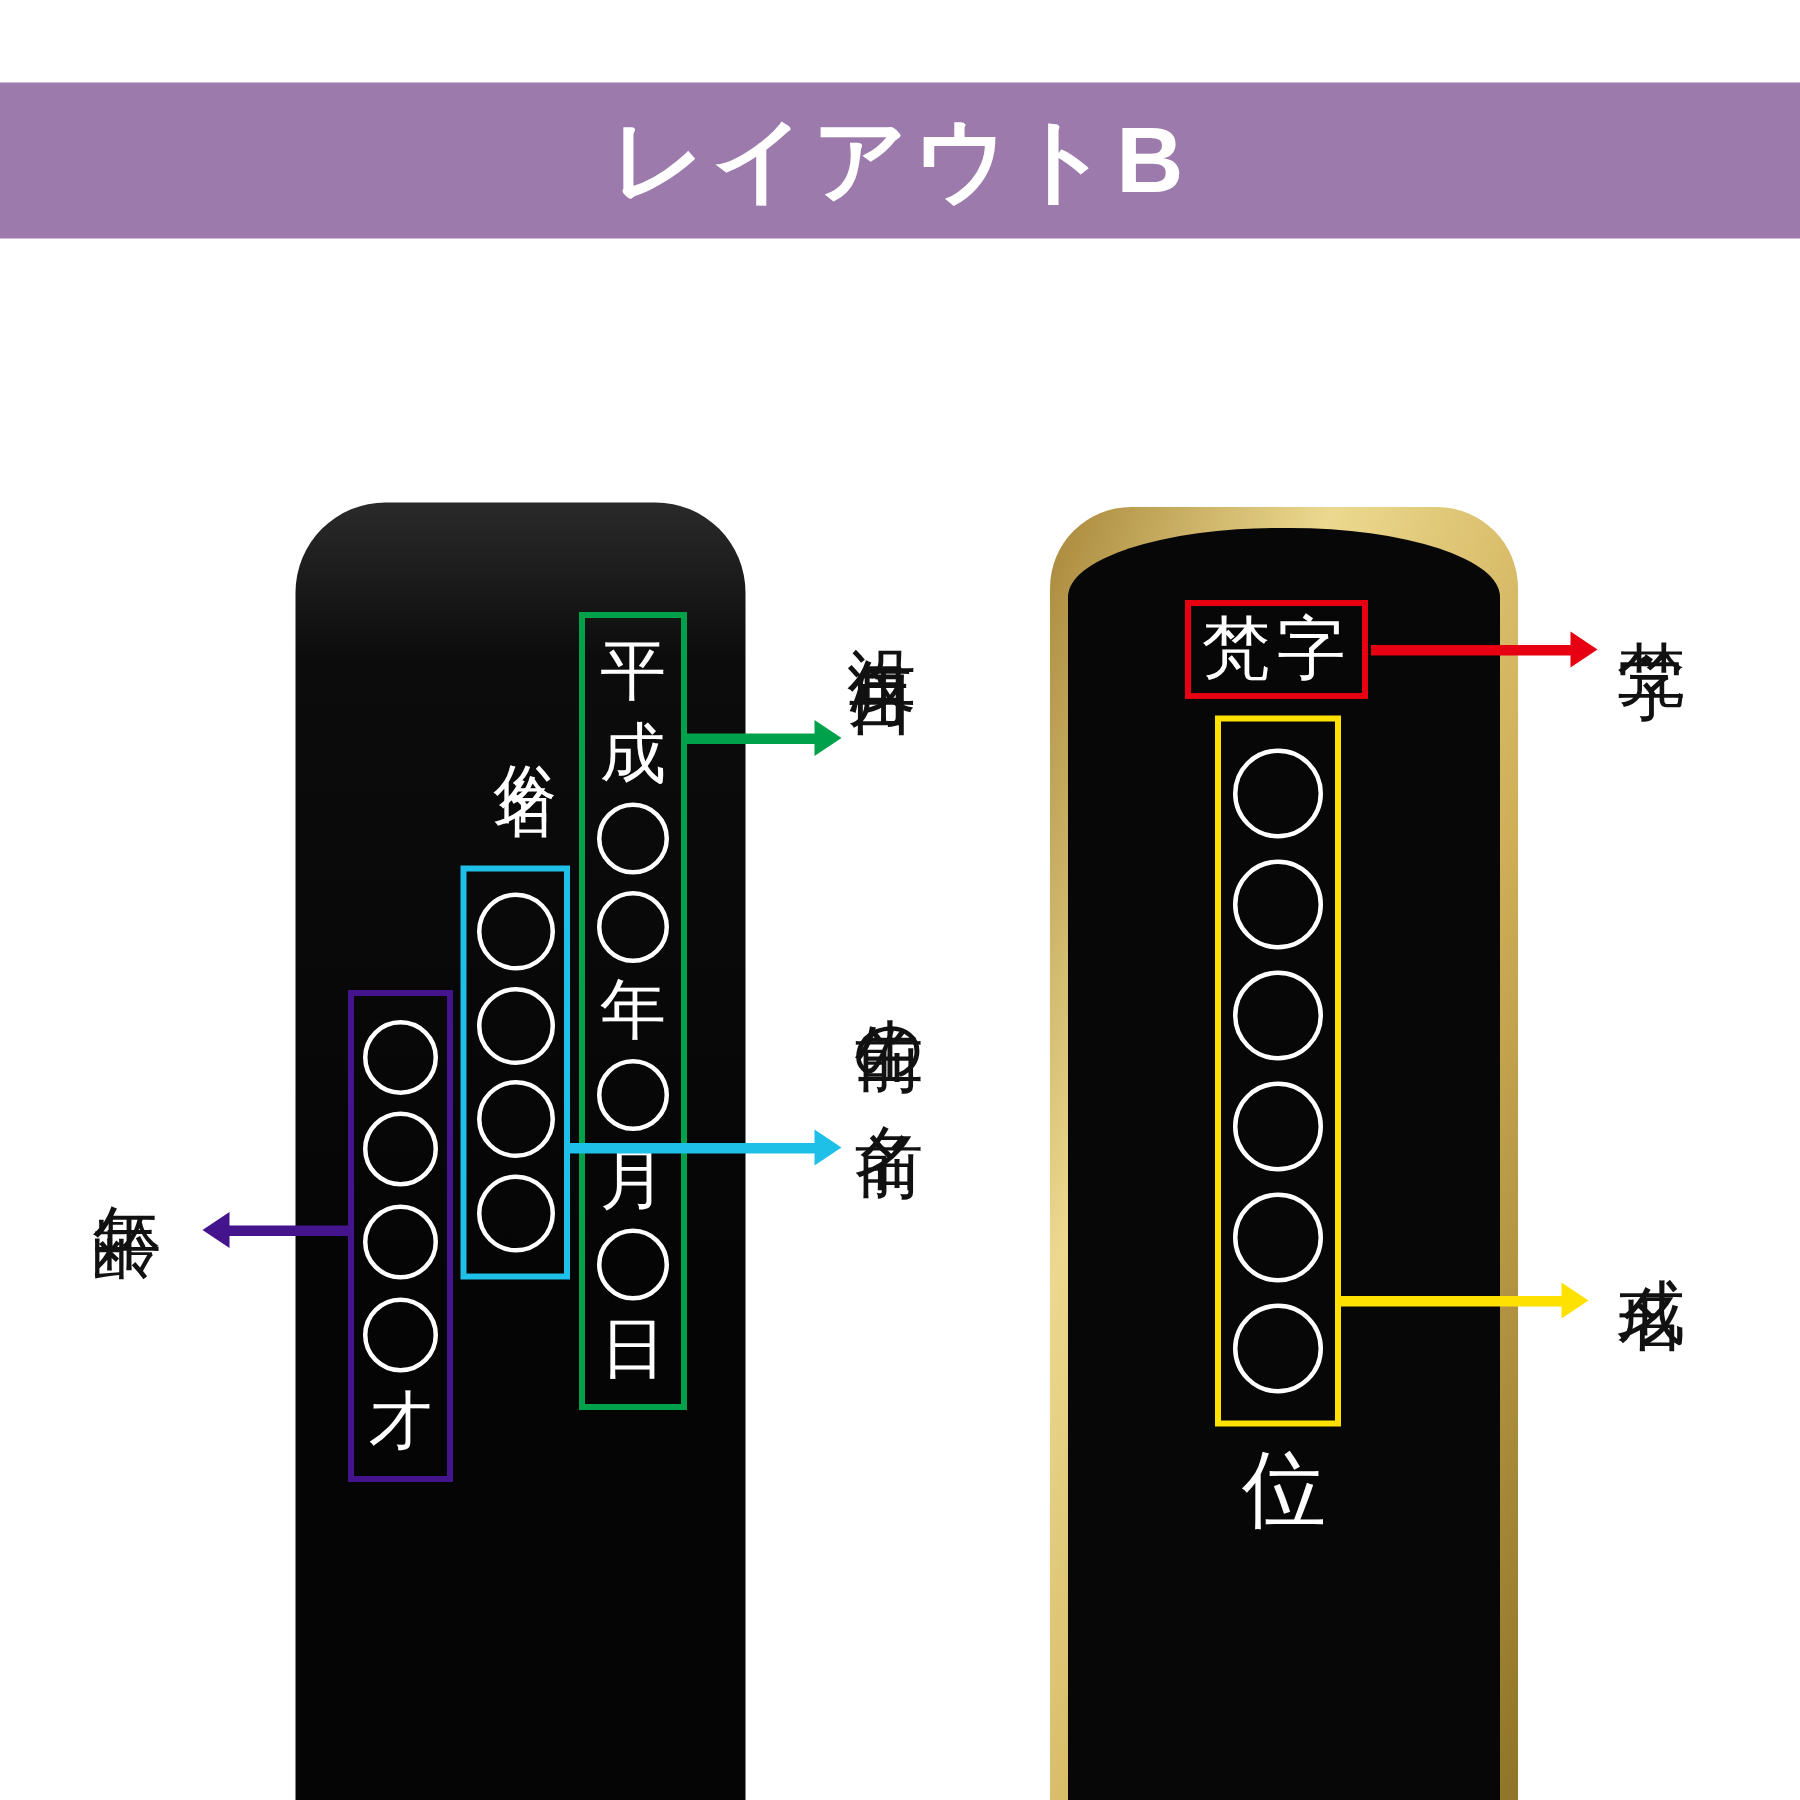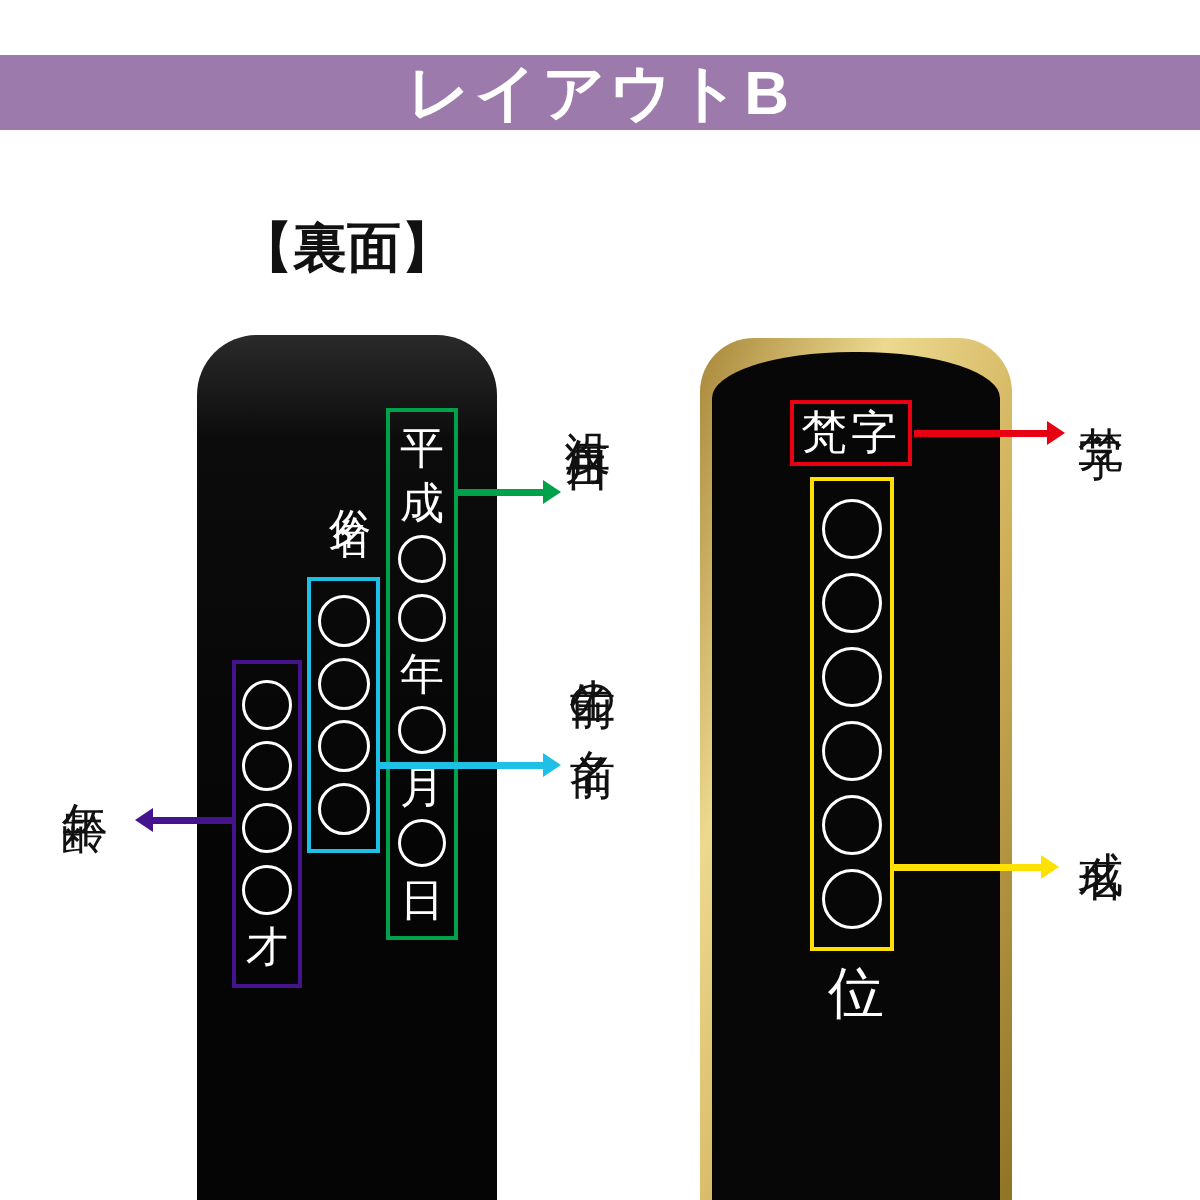--- a/index.html
+++ b/index.html
@@ -1,20 +1,20 @@
 <!DOCTYPE html>
 <html><head>
 <meta charset="utf-8">
 <style>
   * { margin:0; padding:0; box-sizing:border-box; }
   html,body { width:1200px; height:1200px; background:#fff; font-family:"Liberation Sans", sans-serif; }
   .page { position:relative; width:1200px; height:1200px; overflow:hidden; background:#fff; }
 
   
-  .header-bar { position:absolute; left:0; top:55px; width:1200px; height:75px;
+  .header-bar { position:absolute; left:0; top:55px; width:1200px; height:104px;
     background:#9c7aab; display:flex; align-items:center; justify-content:center; }
   .header-bar h1 { color:#fff; font-size:62px; font-weight:bold; letter-spacing:4px; }
 
   
   .sec-title { position:absolute; font-size:54px; font-weight:bold; color:#111; text-align:center; }
   .sec-title.back { left:197px; top:212px; width:300px; }
   .sec-title.front { left:700px; top:212px; width:312px; }
 
   
   .tablet-back { position:absolute; left:197px; top:335px; width:300px; height:865px;
@@ -98,21 +98,20 @@
 </style>
 </head>
 <body>
 
 <div class="page">
 
   <div class="header-bar">
     <h1>レイアウトB</h1>
   </div>
 
-  <div class="sec-title back">【裏面】</div>
 
   <div class="tablet-back"></div>
 
   <div class="date-box">
     <span>平</span>
     <span>成</span>
     <div class="ring"></div>
     <div class="ring"></div>
     <span>年</span>
     <div class="ring"></div>

